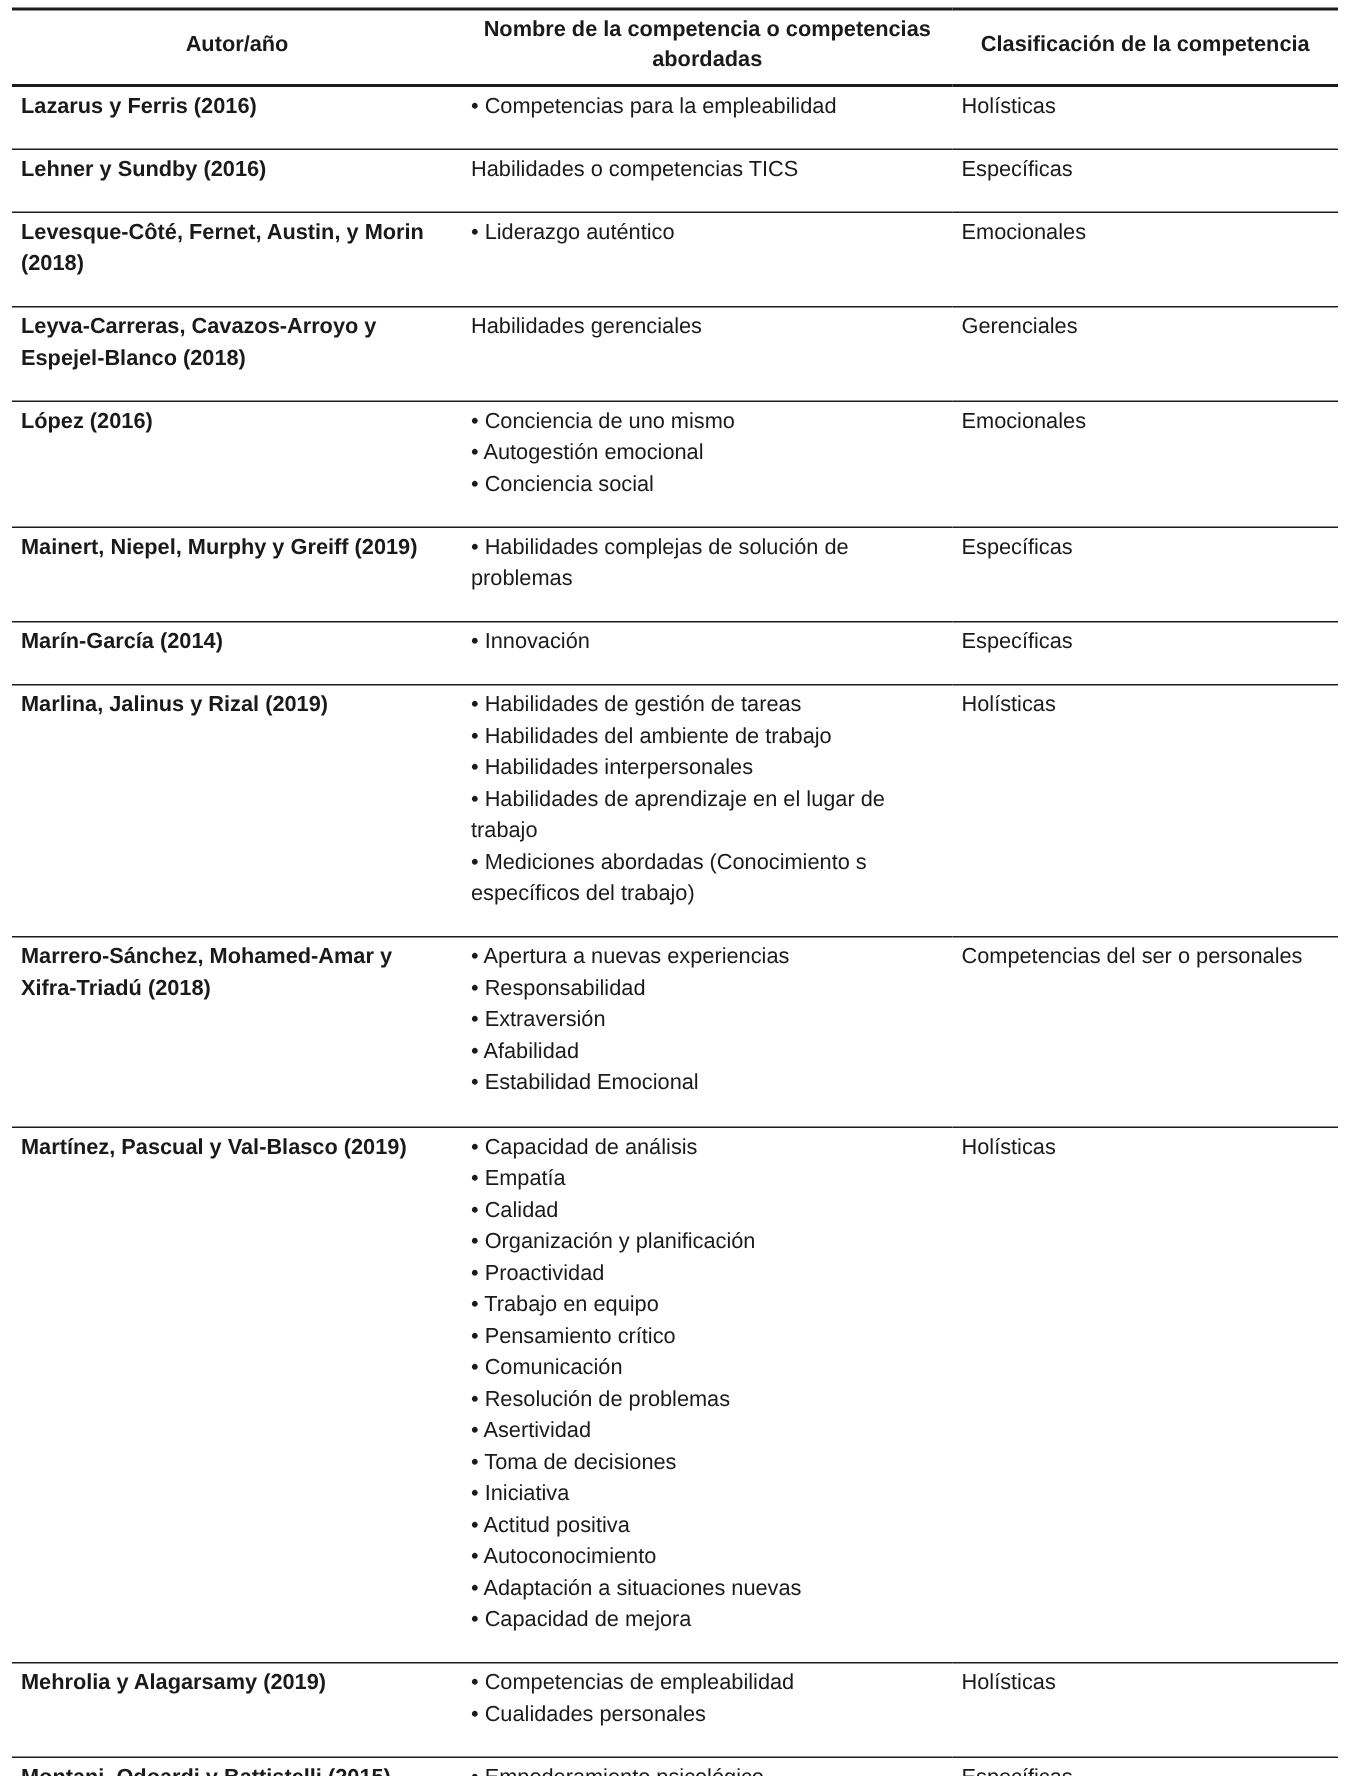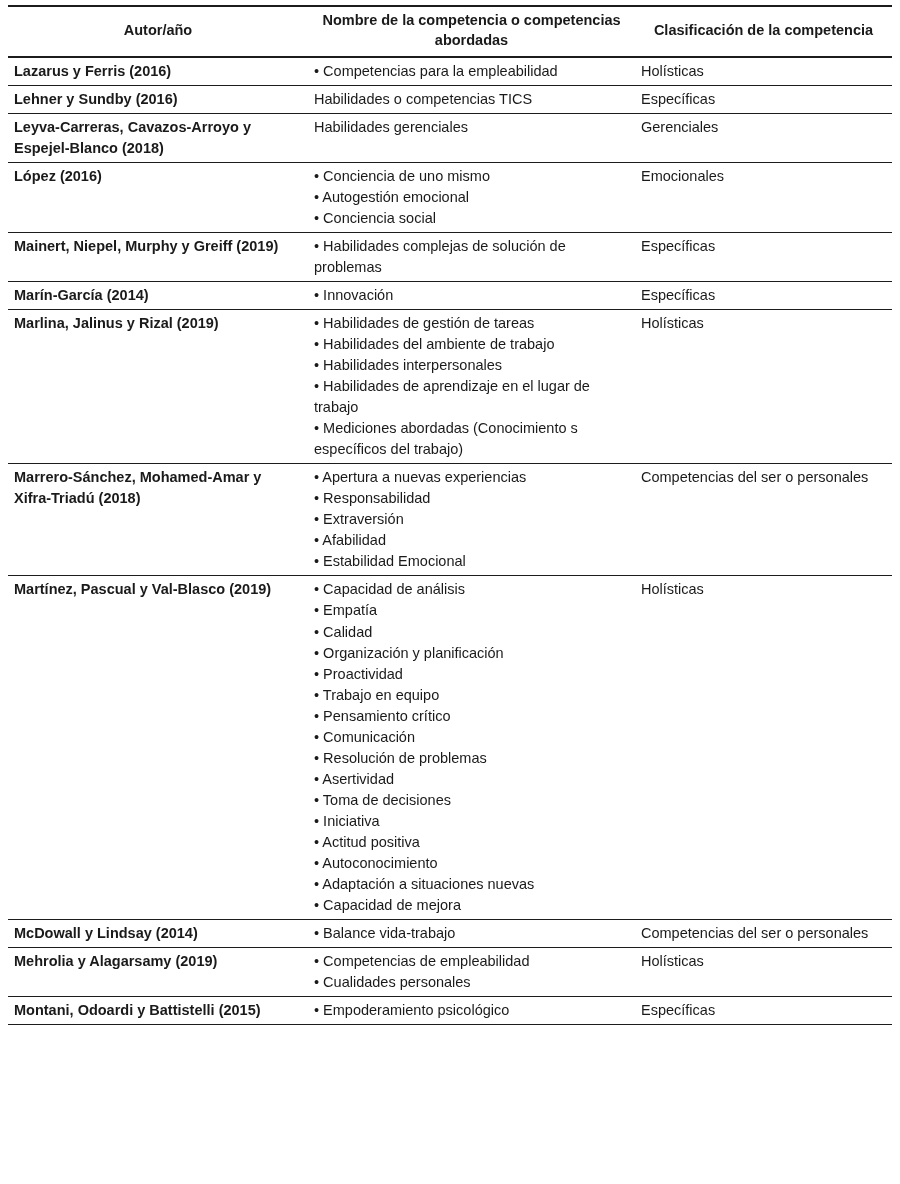--- a/index.html
+++ b/index.html
@@ -25,21 +25,21 @@
     line-height: 1.35;
     text-align: center;
     vertical-align: middle;
     padding: 4px 10px 6px 10px;
     border-bottom: 2px solid #1c1c1c;
   }
   tbody td {
     font-size: 14.5px;
     line-height: 1.45;
     vertical-align: top;
-    padding: 3px 8px 3px 6px;
+    padding: 3px 8px 17px 6px;
     border-bottom: 1.5px solid #1c1c1c;
   }
   td.author-cell { font-weight: 700; padding-left: 6px; }
   td.comp-cell .item { margin: 0; }
 </style>
 </head>
 <body>
 
 <div class="page">
   <table class="comp-table">
@@ -62,20 +62,27 @@
             <div class="item">• Competencias para la empleabilidad</div>
           </td>
           <td>Holísticas</td>
         </tr>
         <tr>
           <td class="author-cell">Lehner y Sundby (2016)</td>
           <td class="comp-cell">
             <div class="item">Habilidades o competencias TICS</div>
           </td>
           <td>Específicas</td>
+        </tr>
+        <tr>
+          <td class="author-cell">Levesque-Côté, Fernet, Austin, y Morin (2018)</td>
+          <td class="comp-cell">
+            <div class="item">• Liderazgo auténtico</div>
+          </td>
+          <td>Emocionales</td>
         </tr>
         <tr>
           <td class="author-cell">Leyva-Carreras, Cavazos-Arroyo y Espejel-Blanco (2018)</td>
           <td class="comp-cell">
             <div class="item">Habilidades gerenciales</div>
           </td>
           <td>Gerenciales</td>
         </tr>
         <tr>
           <td class="author-cell">López (2016)</td>
@@ -138,27 +145,20 @@
             <div class="item">• Toma de decisiones</div>
             <div class="item">• Iniciativa</div>
             <div class="item">• Actitud positiva</div>
             <div class="item">• Autoconocimiento</div>
             <div class="item">• Adaptación a situaciones nuevas</div>
             <div class="item">• Capacidad de mejora</div>
           </td>
           <td>Holísticas</td>
         </tr>
         <tr>
-          <td class="author-cell">McDowall y Lindsay (2014)</td>
-          <td class="comp-cell">
-            <div class="item">• Balance vida-trabajo</div>
-          </td>
-          <td>Competencias del ser o personales</td>
-        </tr>
-        <tr>
           <td class="author-cell">Mehrolia y Alagarsamy (2019)</td>
           <td class="comp-cell">
             <div class="item">• Competencias de empleabilidad</div>
             <div class="item">• Cualidades personales</div>
           </td>
           <td>Holísticas</td>
         </tr>
         <tr>
           <td class="author-cell">Montani, Odoardi y Battistelli (2015)</td>
           <td class="comp-cell">

